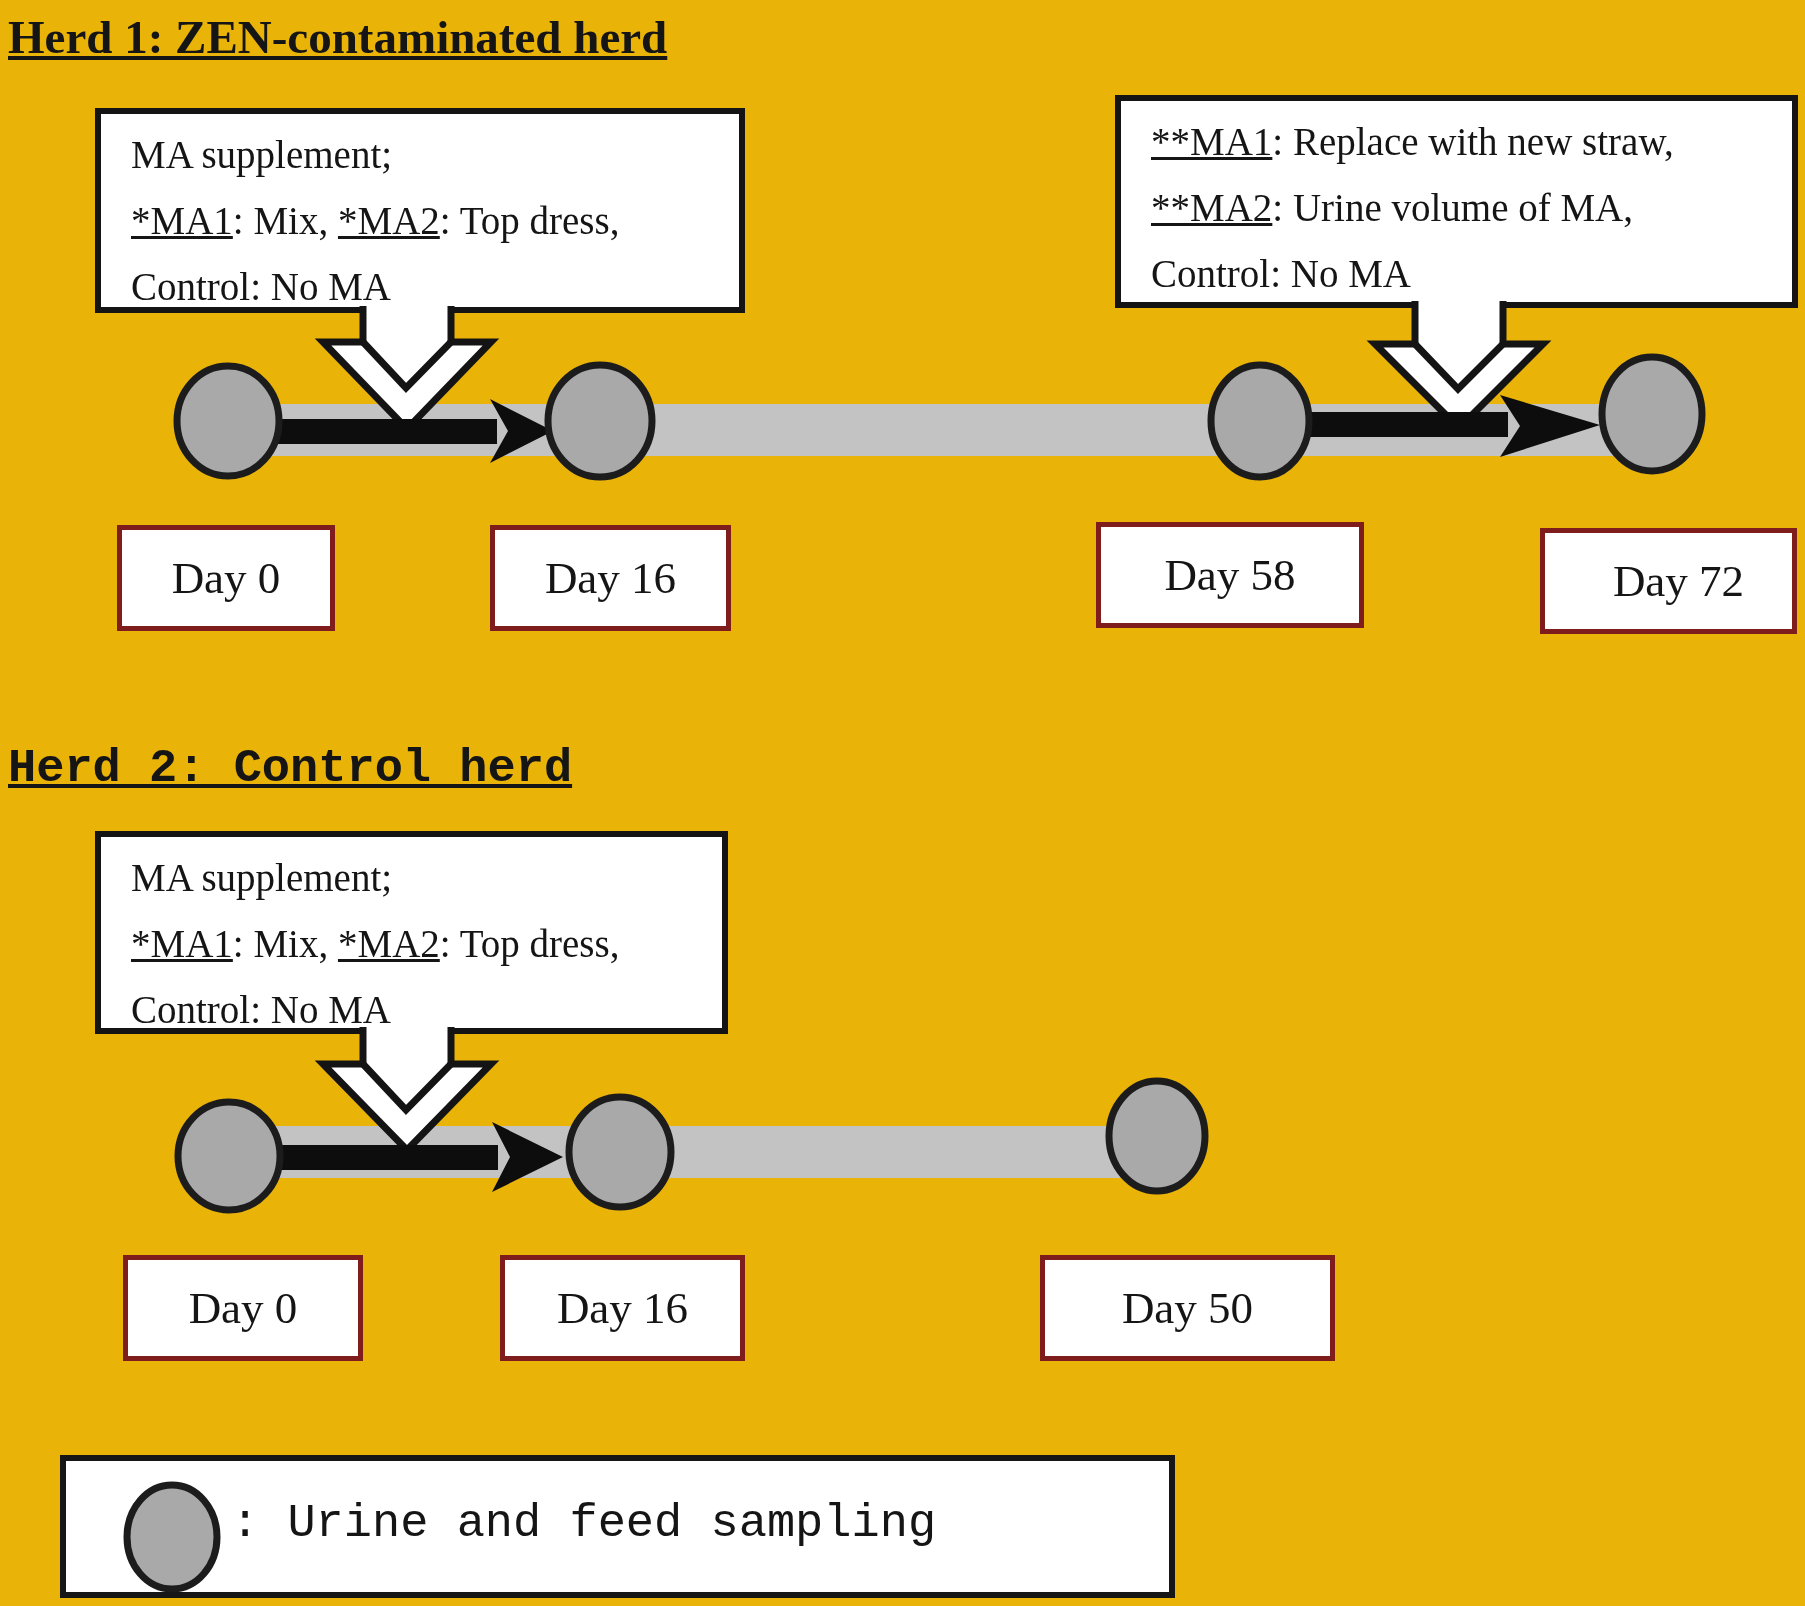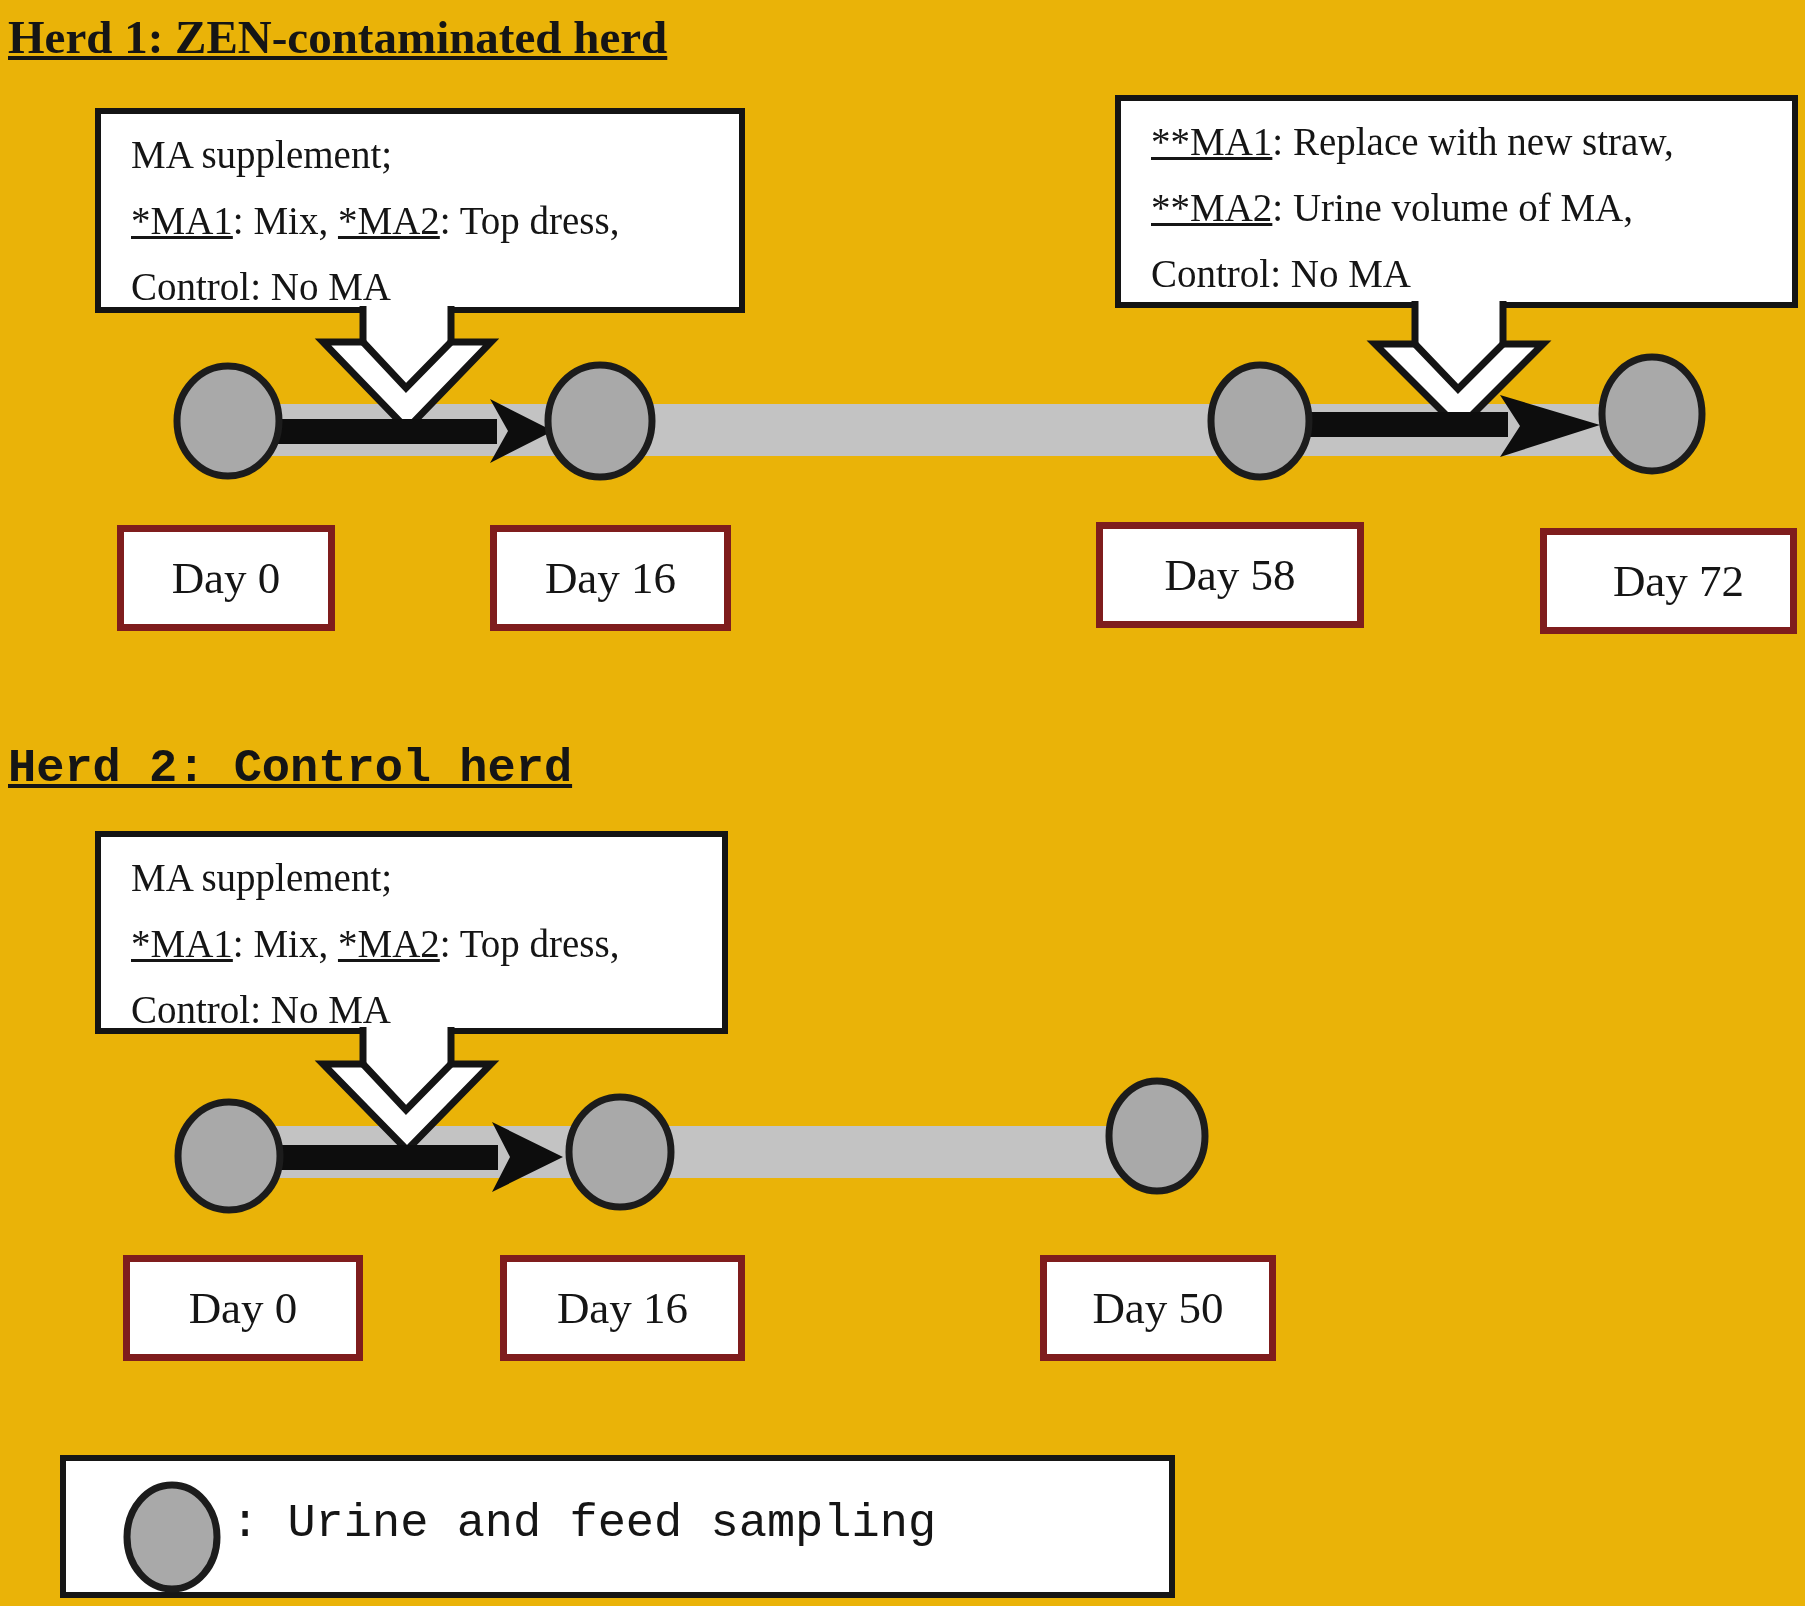--- a/index.html
+++ b/index.html
@@ -27,21 +27,21 @@
     font-size:39px;
     line-height:66px;
     padding:8px 6px 0 30px;
     white-space:nowrap;
   }
   .callout .seg-u{text-decoration:underline;}
   .day{
     position:absolute;
     box-sizing:border-box;
     height:106px;
-    border:7px solid #7f1d1d;
+    border:5px solid #7f1d1d;
     background:#ffffff;
     display:flex;align-items:center;justify-content:center;
     font-size:45px;
     white-space:nowrap;
   }
   .legend-box{
     position:absolute;
     left:60px;top:1455px;width:1115px;height:143px;
     box-sizing:border-box;
     border:6px solid #161616;
@@ -90,21 +90,21 @@
   <div class="title" style="left:8px;top:742px;font-family:Liberation Mono, monospace;">Herd 2: Control herd</div>
 
   <div class="callout" style="left:95px;top:831px;width:633px;height:203px;">
     <div><span>MA supplement;</span></div>
     <div><span class="seg-u">*MA1</span><span>: Mix, </span><span class="seg-u">*MA2</span><span>: Top dress,</span></div>
     <div><span>Control: No MA</span></div>
   </div>
 
   <div class="day" style="left:123px;top:1255px;width:240px;">Day 0</div>
   <div class="day" style="left:500px;top:1255px;width:245px;">Day 16</div>
-  <div class="day" style="left:1040px;top:1255px;width:236px;">Day 50</div>
+  <div class="day" style="left:1040px;top:1255px;width:295px;">Day 50</div>
 
   <div class="legend-box">
     <span class="legend-text">: Urine and feed sampling</span>
   </div>
 
   <svg class="overlay" width="1805" height="1606" viewBox="0 0 1805 1606">
 
     <rect x="228" y="404" width="1427" height="52" fill="#c3c3c3"></rect>
 
     <rect x="228" y="1126" width="929" height="52" fill="#c3c3c3"></rect>

